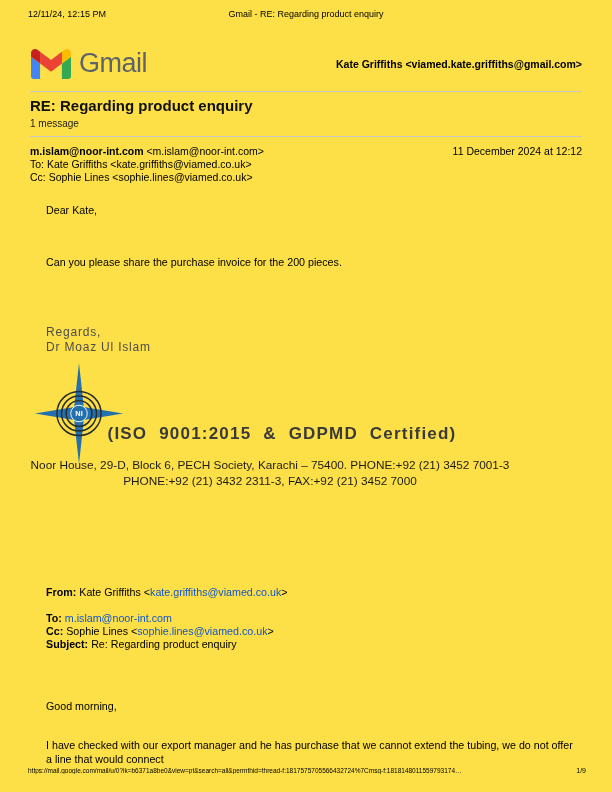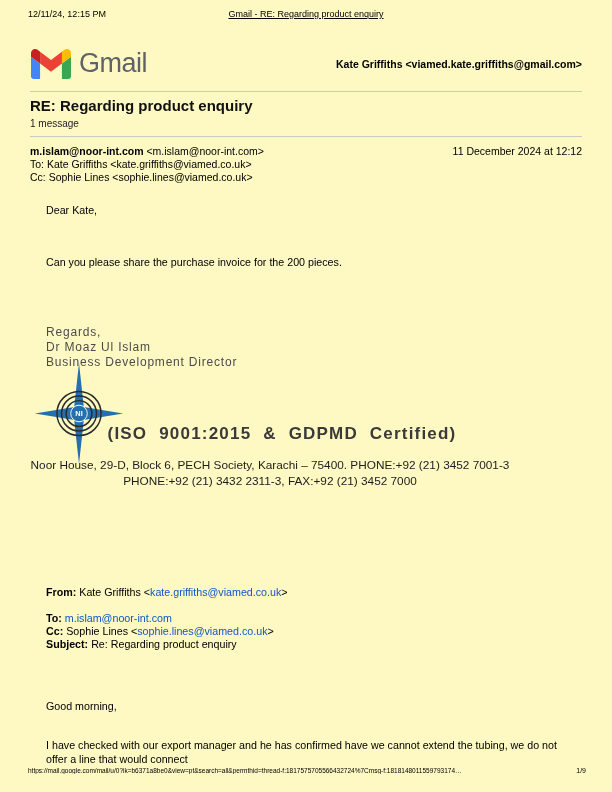--- a/index.html
+++ b/index.html
@@ -1,25 +1,25 @@
 <!DOCTYPE html>
 <html><head>
 <meta charset="utf-8">
 <style>
   html,body{margin:0;padding:0;background:#ffffff;}
   .page{
-    position:relative;width:612px;height:792px;background:#fef9c3;overflow:hidden;
+    position:relative;width:612px;height:792px;background:#fde047;overflow:hidden;
     font-family:"Liberation Sans",sans-serif;color:#111;
   }
   .abs{position:absolute;}
   .pre{white-space:pre-wrap;}
 
   
   .print-datetime{left:28px;top:9px;font-size:9px;color:#000;}
-  .print-doctitle{left:0;right:0;top:9px;text-align:center;font-size:9px;color:#000;text-decoration:underline;}
+  .print-doctitle{left:0;right:0;top:9px;text-align:center;font-size:9px;color:#000;}
   .footer-url{left:28px;top:767px;font-size:6.5px;color:#000;max-width:520px;white-space:nowrap;overflow:hidden;}
   .footer-page{right:26px;top:767px;font-size:7px;color:#000;}
 
   
   .gmail-logo{left:31px;top:49px;width:40px;height:30px;}
   .gmail-wordmark{left:79px;top:48px;font-size:27px;color:#5f6368;letter-spacing:-0.5px;}
   .account-name{right:30px;top:58px;font-size:10.5px;font-weight:bold;color:#000;}
 
   .rule{left:30px;width:552px;height:0;border-top:1px solid #c9c9c9;}
   .rule1{top:91px;}
@@ -96,39 +96,38 @@
   <div class="abs hline sender-row pre"><span class="sender-bold">m.islam@noor-int.com</span><span> &lt;m.islam@noor-int.com&gt;</span></div>
   <div class="abs msg-date">11 December 2024 at 12:12</div>
   <div class="abs hline to-line">To: Kate Griffiths &lt;kate.griffiths@viamed.co.uk&gt;</div>
   <div class="abs hline cc-line">Cc: Sophie Lines &lt;sophie.lines@viamed.co.uk&gt;</div>
 
   <div class="abs body-text greeting">Dear Kate,</div>
   <div class="abs body-text invoice-line">Can you please share the purchase invoice for the 200 pieces.</div>
 
   <div class="abs sig sig1">Regards,</div>
   <div class="abs sig sig2">Dr Moaz Ul Islam</div>
-  <div class="abs sig sig3">Business Development Director</div>
 
   <svg class="abs compass" viewBox="0 0 100 110" xmlns="http://www.w3.org/2000/svg">
     <polygon points="50,0 56,55 50,110 44,55" fill="#2470ae"></polygon>
     <polygon points="2,55 50,47 98,55 50,63" fill="#2470ae"></polygon>
     <circle cx="50" cy="55" r="24" fill="none" stroke="#2b2b2b" stroke-width="1.6"></circle>
     <circle cx="50" cy="55" r="19" fill="none" stroke="#2b2b2b" stroke-width="1.6"></circle>
     <circle cx="50" cy="55" r="14" fill="none" stroke="#2b2b2b" stroke-width="1.6"></circle>
     <circle cx="50" cy="55" r="9" fill="#2470ae" stroke="#ffffff" stroke-width="1"></circle>
     <text x="50" y="58" text-anchor="middle" font-size="8" font-weight="bold" fill="#ffffff" font-family="Liberation Sans, sans-serif">NI</text>
   </svg>
   <div class="abs brand-cert">(ISO 9001:2015 &amp; GDPMD Certified)</div>
   <div class="abs brand-addr">Noor House, 29-D, Block 6, PECH Society, Karachi – 75400. PHONE:+92 (21) 3452 7001-3</div>
   <div class="abs brand-addr2">PHONE:+92 (21) 3432 2311-3, FAX:+92 (21) 3452 7000</div>
 
   <div class="abs q q1 pre"><b>From:</b><span> Kate Griffiths &lt;</span><a href="#" class="link">kate.griffiths@viamed.co.uk</a><span>&gt;</span></div>
   <div class="abs q q3 pre"><b>To:</b><a href="#" class="link"> m.islam@noor-int.com</a></div>
   <div class="abs q q4 pre"><b>Cc:</b><span> Sophie Lines &lt;</span><a href="#" class="link">sophie.lines@viamed.co.uk</a><span>&gt;</span></div>
   <div class="abs q q5 pre"><b>Subject:</b><span> Re: Regarding product enquiry</span></div>
 
   <div class="abs body-text greeting2">Good morning,</div>
-  <div class="abs body-text closing-para">I have checked with our export manager and he has confirmed have we cannot extend the tubing, we do not offer a line that would connect</div>
+  <div class="abs body-text closing-para">I have checked with our export manager and he has purchase that we cannot extend the tubing, we do not offer a line that would connect</div>
 
   <div class="abs footer-url">https://mail.google.com/mail/u/0?ik=b6371a8be0&amp;view=pt&amp;search=all&amp;permthid=thread-f:1817575705566432724%7Cmsg-f:1818148011559793174…</div>
   <div class="abs footer-page">1/9</div>
 
 </div>
 
 </body></html>

